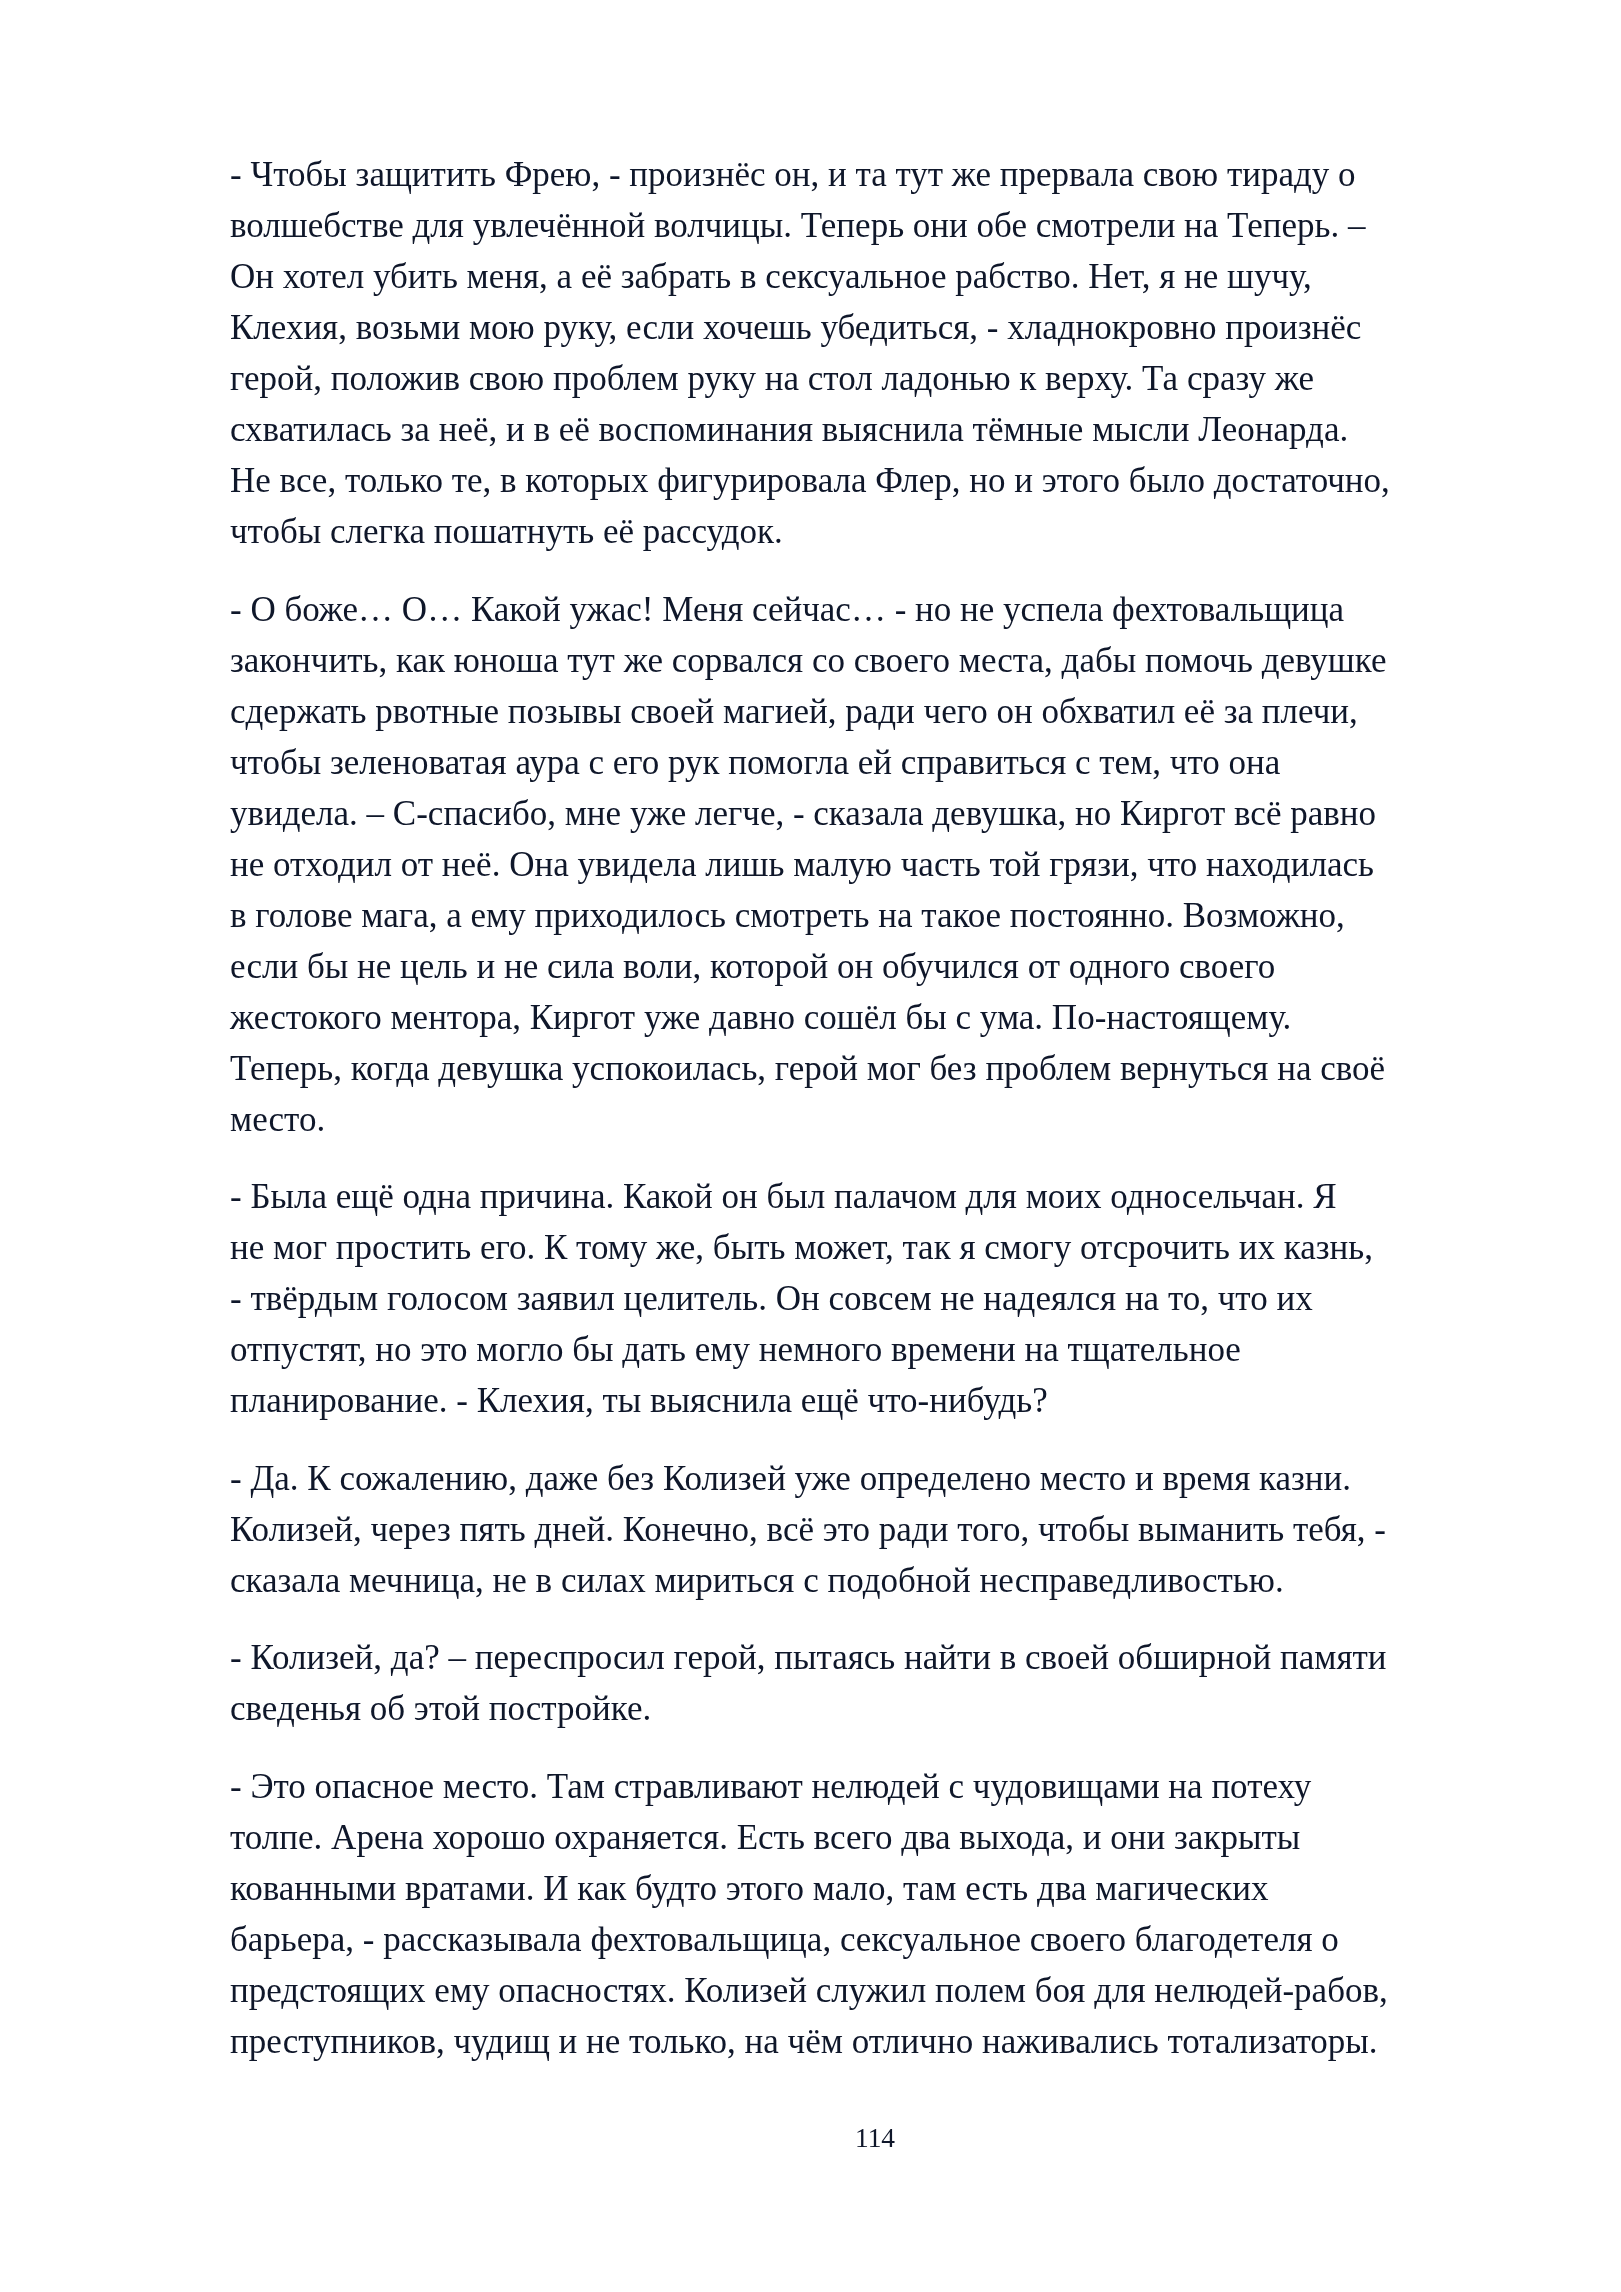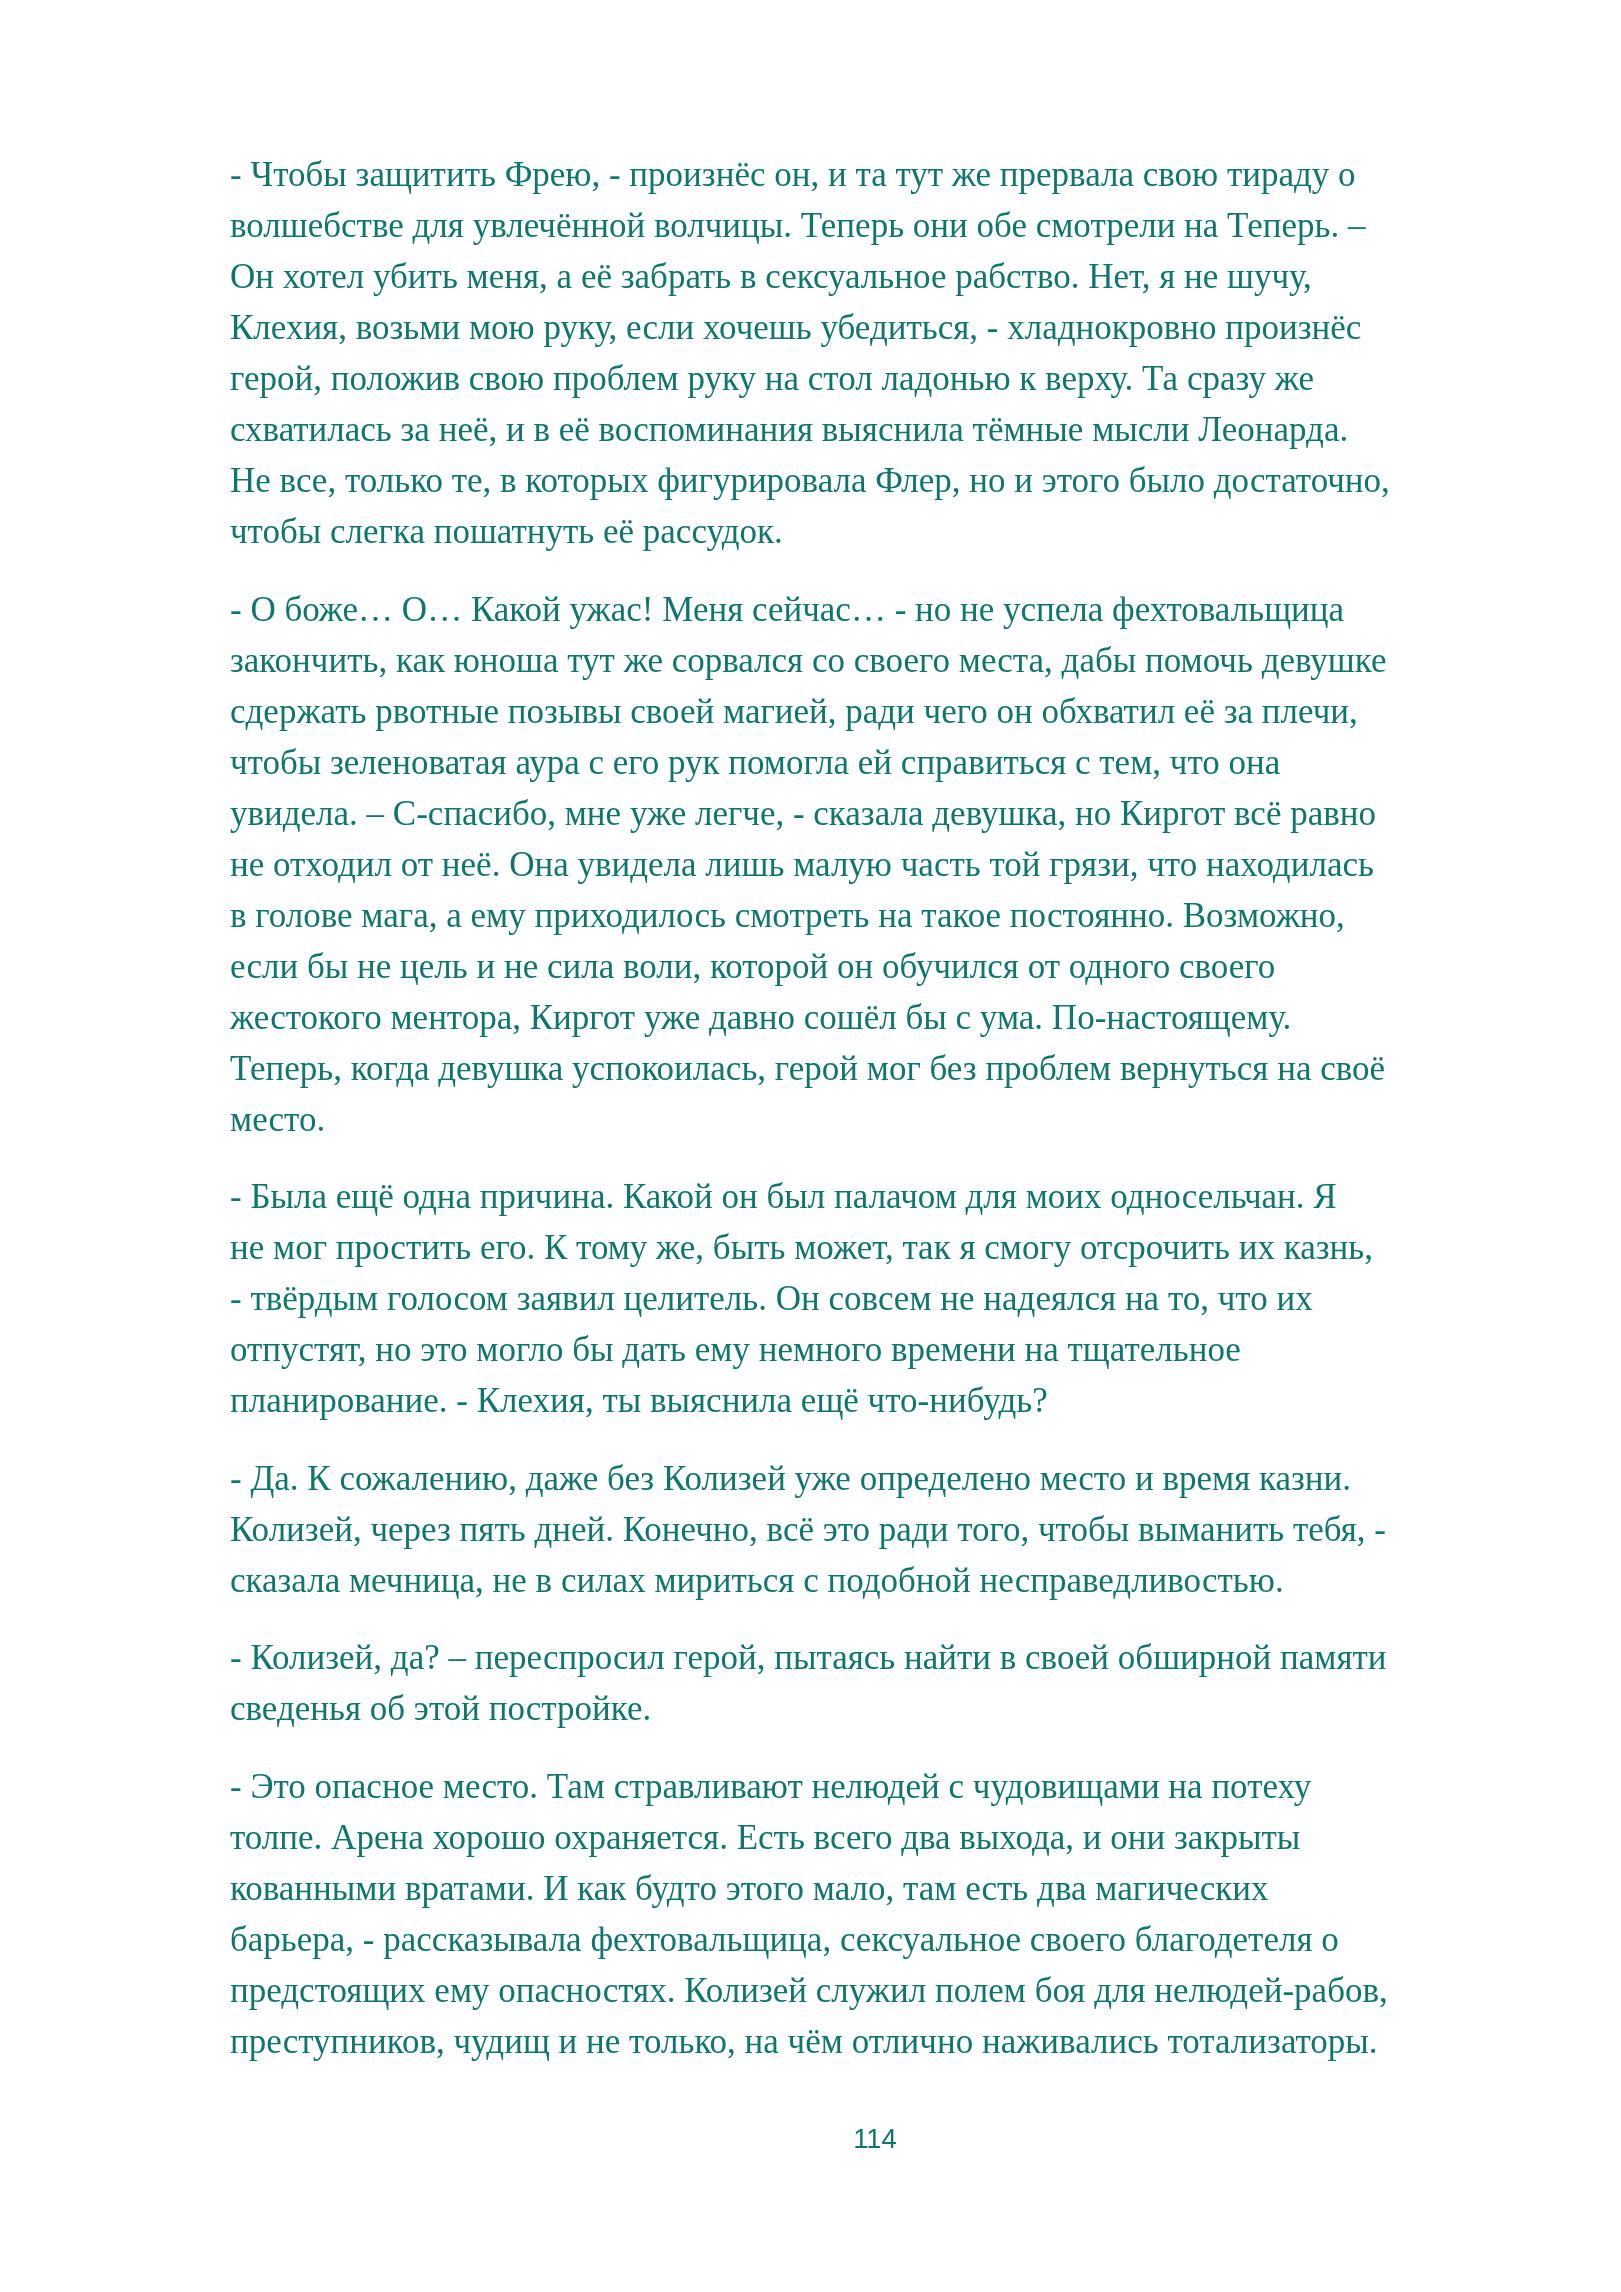--- a/index.html
+++ b/index.html
@@ -7,21 +7,21 @@
     padding: 0;
     background: #ffffff;
   }
   .page {
     position: relative;
     width: 1438px;
     height: 2293px;
     background: #ffffff;
     overflow: hidden;
     font-family: "Liberation Serif", "DejaVu Serif", serif;
-    color: #0f766e;
+    color: #0f172a;
   }
   .text-block {
     position: absolute;
     left: 230px;
     top: 149px;
     width: 1290px;
   }
   .paragraph {
     margin: 0 0 26.5px 0;
   }
@@ -30,21 +30,21 @@
     line-height: 51px;
     white-space: pre;
     letter-spacing: 0px;
   }
   .page-number {
     position: absolute;
     left: 230px;
     top: 2122px;
     width: 1290px;
     text-align: center;
-    font-family: Liberation Sans, sans-serif;
+    font-family: Liberation Serif, serif;
     font-size: 27.4px;
     line-height: 33px;
   }
 </style>
 </head>
 <body>
 
 <div class="page">
   <div class="text-block">
 

